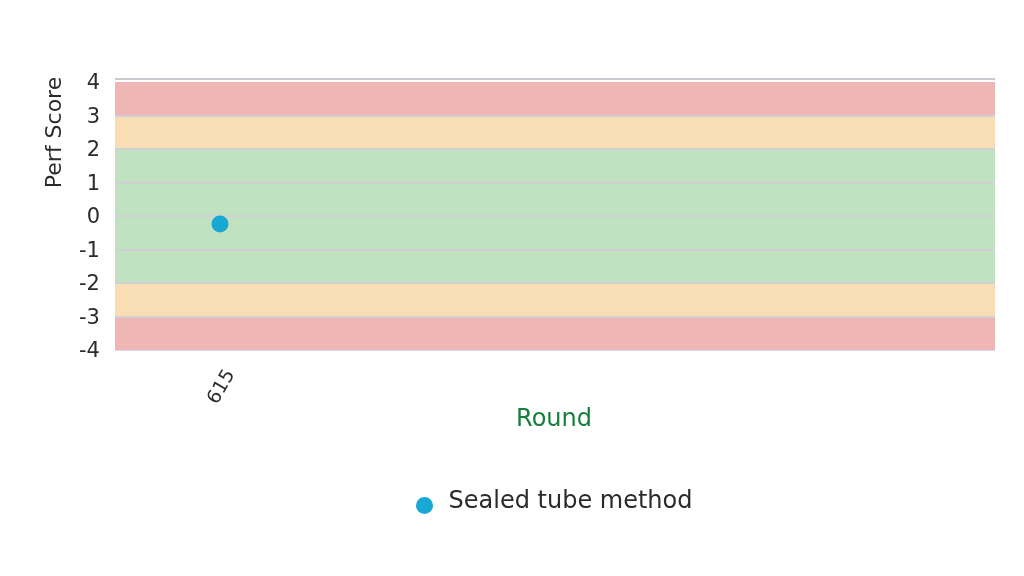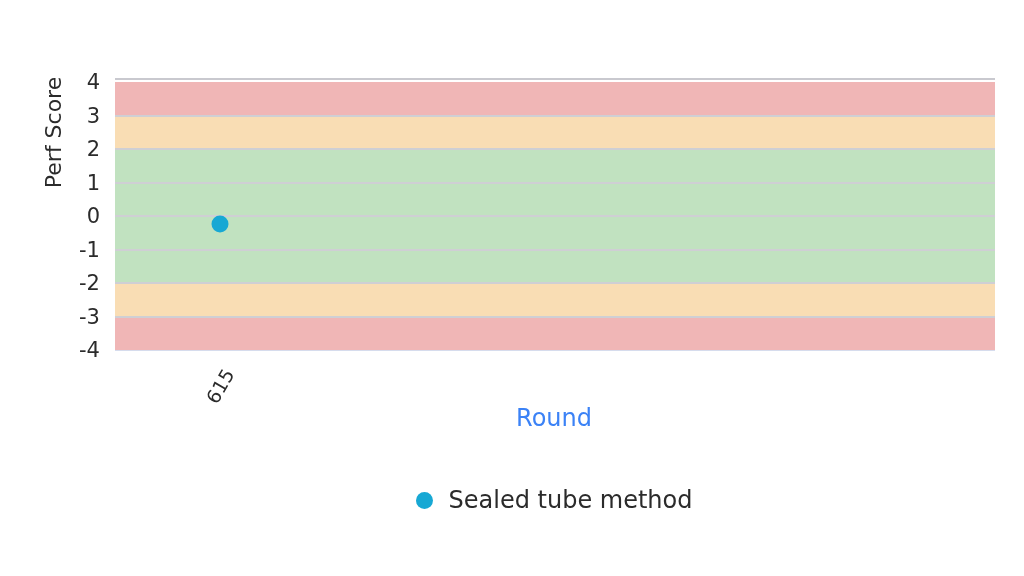--- a/index.html
+++ b/index.html
@@ -116,40 +116,40 @@
     transform-origin: center center;
   }
 
   .xlabel {
     position: absolute;
     top: 404px;
     left: 0;
     width: 1024px;
     text-align: center;
     font-size: 24px;
-    color: #3b82f6;
+    color: #15803d;
   }
   .xlabel-inner {
     position: relative;
     left: 42px;
   }
 
   
   .legend {
     position: absolute;
     top: 486px;
     left: 0;
     width: 1024px;
     display: flex;
     align-items: center;
     justify-content: center;
   }
   .legend-item {
     display: flex;
-    align-items: center;
+    align-items: flex-end;
     gap: 16px;
     position: relative;
     left: 42px;
   }
   .legend-swatch {
     width: 17px;
     height: 17px;
     border-radius: 50%;
     flex: none;
   }

